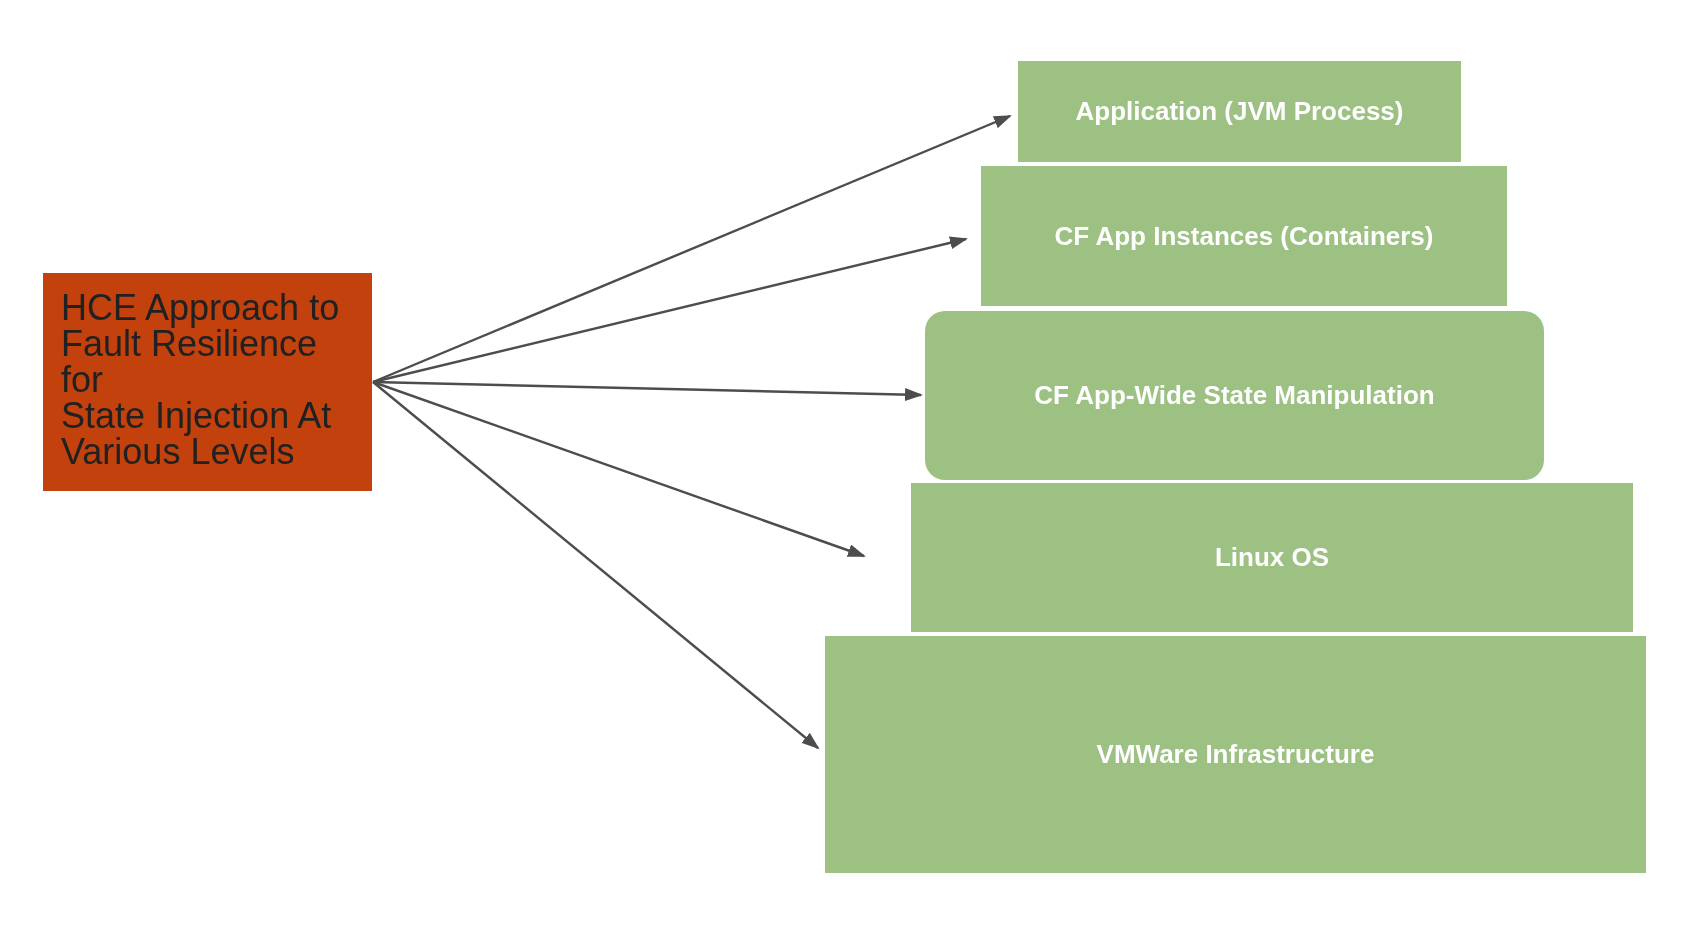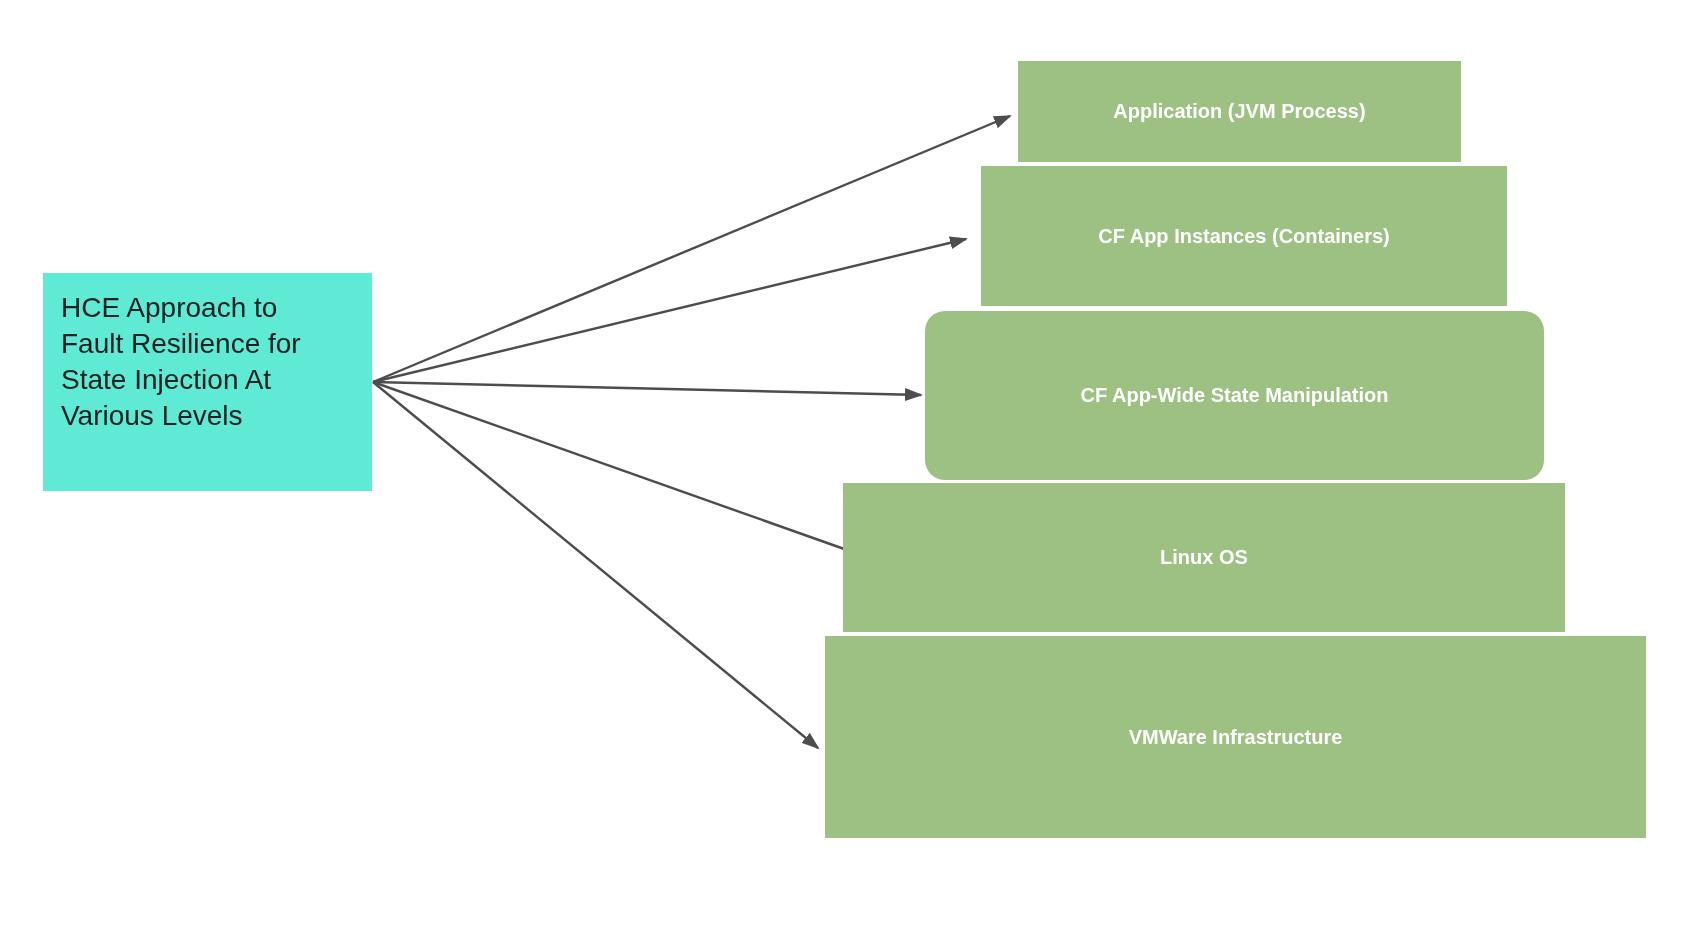--- a/index.html
+++ b/index.html
@@ -19,44 +19,44 @@
     pointer-events: none;
   }
   .arrow-line {
     stroke-width: 2.4px;
     fill: none;
   }
   .source-box {
     position: absolute;
     left: 43px; top: 273px;
     width: 329px; height: 218px;
-    background: #5eead4;
+    background: #c2410c;
     color: #212121;
     padding: 17px 10px 10px 18px;
-    font-size: 28px;
+    font-size: 36px;
     line-height: 36px;
     font-weight: 400;
     letter-spacing: 0px;
   }
   .level {
     position: absolute;
     background: #9CC183;
     color: #FFFFFF;
     display: flex;
     align-items: center;
     justify-content: center;
     text-align: center;
     font-weight: 700;
-    font-size: 20px;
+    font-size: 26px;
   }
   .level-1 { left: 1018px; top:  61px; width: 443px; height: 101px; }
   .level-2 { left:  973px; top: 166px; width: 526px; height: 140px; margin-left: 8px; }
   .level-3 { left:  925px; top: 311px; width: 619px; height: 169px; border-radius: 20px; }
-  .level-4 { left:  843px; top: 483px; width: 722px; height: 149px; }
-  .level-5 { left:  825px; top: 636px; width: 821px; height: 202px; }
+  .level-4 { left:  911px; top: 483px; width: 722px; height: 149px; }
+  .level-5 { left:  825px; top: 636px; width: 821px; height: 237px; }
 </style>
 </head>
 <body>
 
 <div class="canvas">
 
   <svg class="arrow-layer" width="1695" height="926" viewBox="0 0 1695 926" xmlns="http://www.w3.org/2000/svg">
     <defs>
       <marker id="arrowhead" markerUnits="userSpaceOnUse" markerWidth="18" markerHeight="13" refX="16" refY="6.5" orient="auto">
         <path d="M0,0 L18,6.5 L0,13 Z" fill="#4D4D4D"></path>

